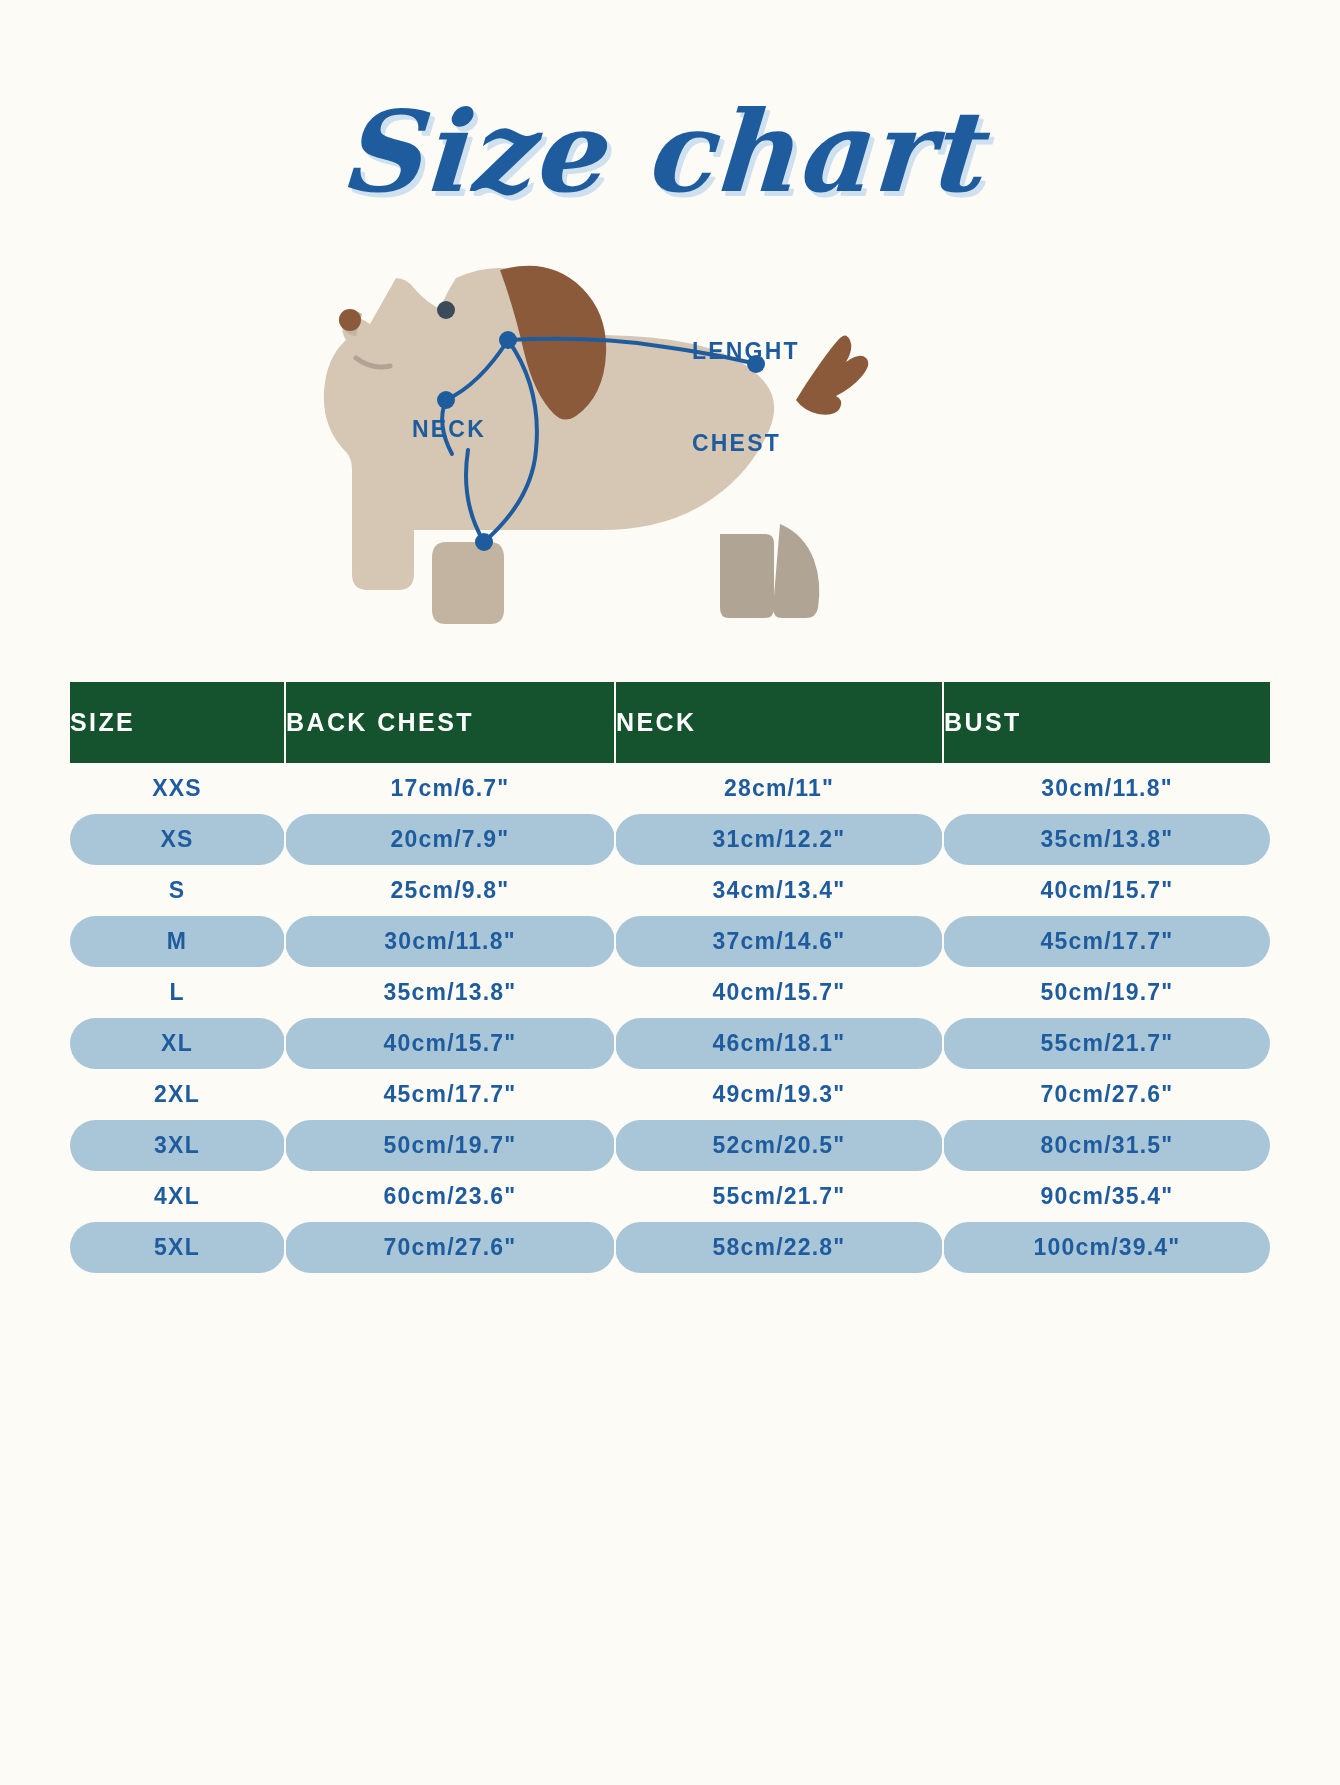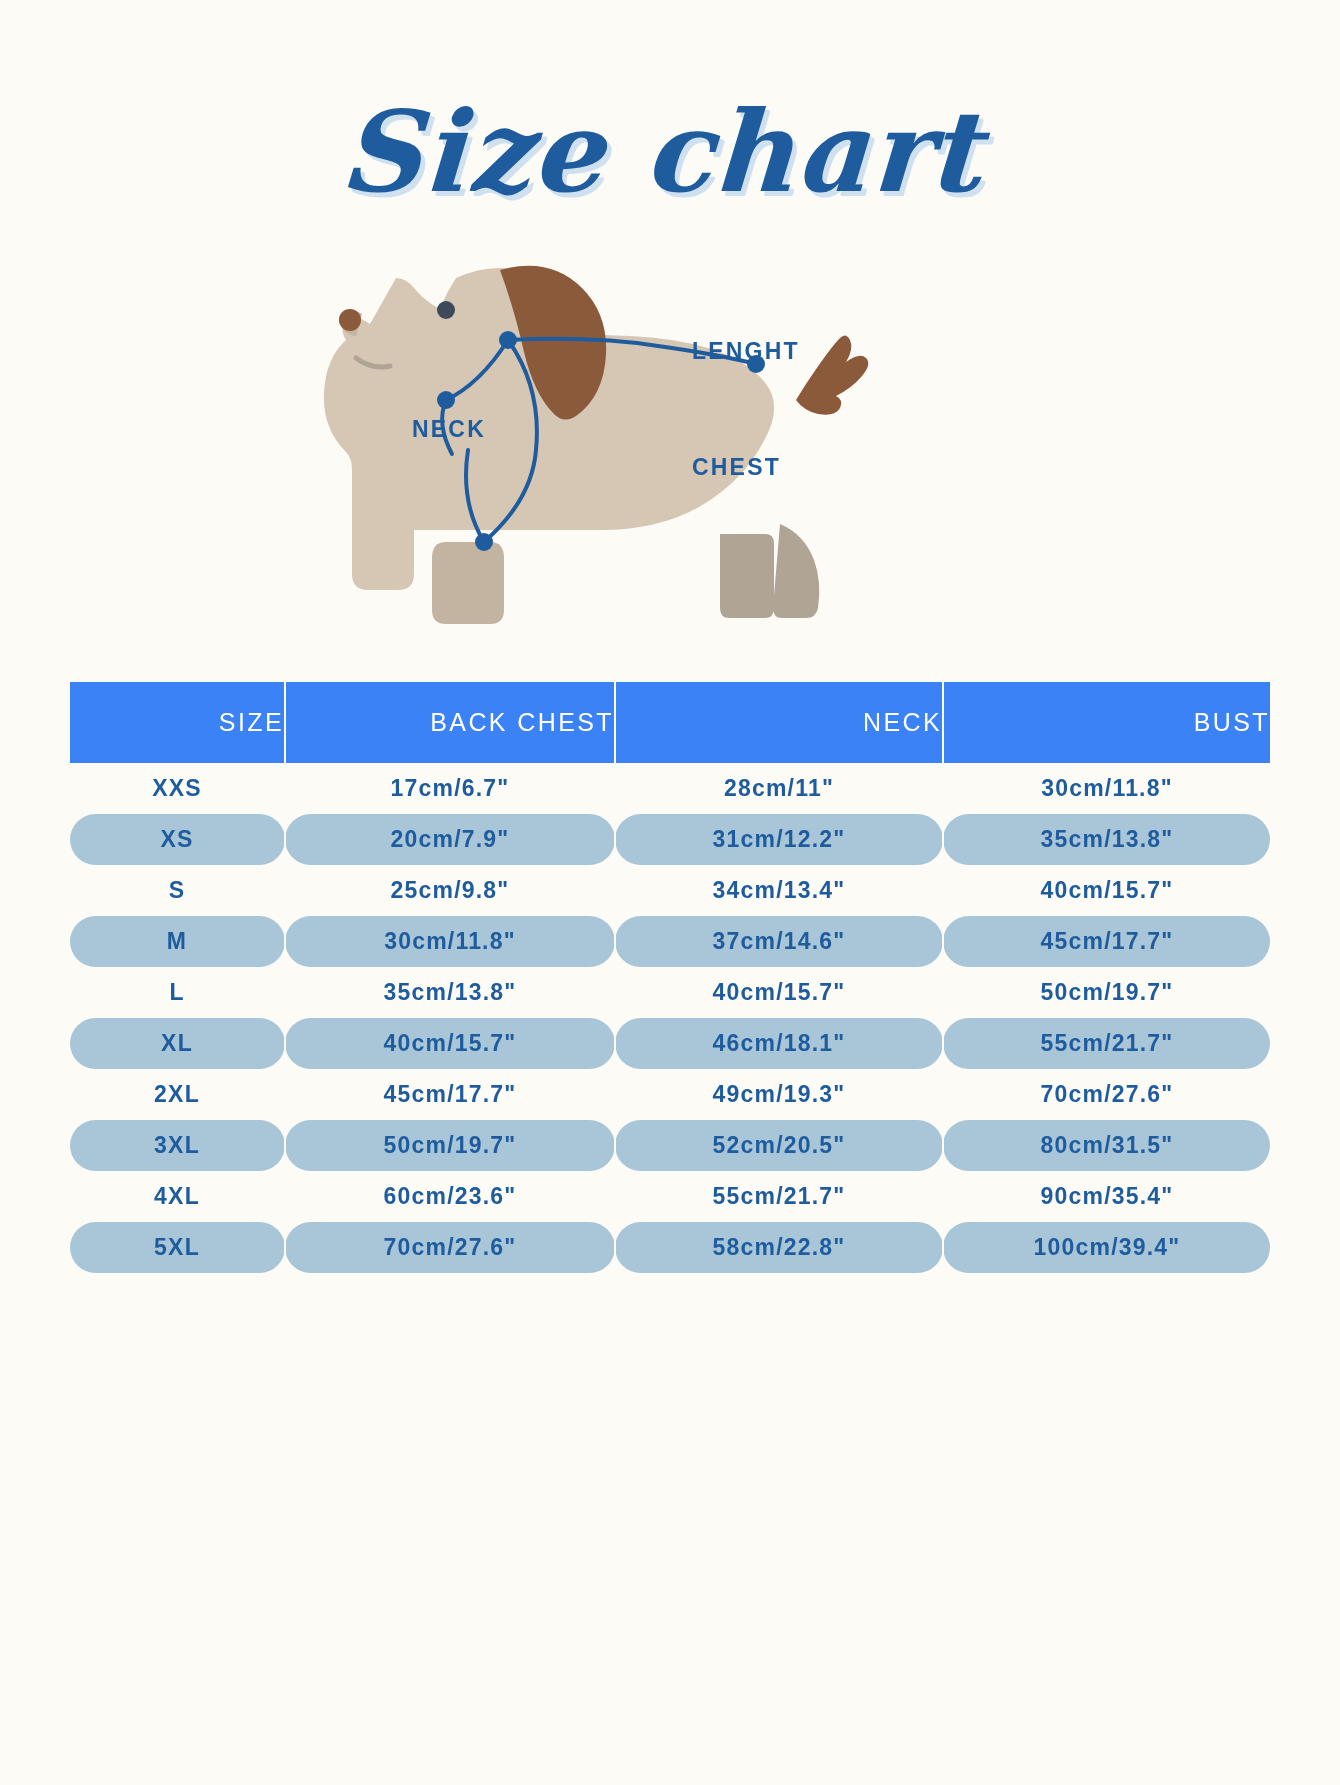--- a/index.html
+++ b/index.html
@@ -48,40 +48,40 @@
   .lbl {
     position: absolute;
     font-family: "Liberation Sans", sans-serif;
     font-weight: bold;
     font-size: 23px;
     letter-spacing: 2.2px;
     color: #1f5c9e;
   }
   #lbl-lenght { left: 692px; top: 104px; }
   #lbl-neck   { left: 412px; top: 182px; }
-  #lbl-chest  { left: 692px; top: 220px; }
+  #lbl-chest  { left: 692px; top: 196px; }
 
   
   .table-wrap {
     margin: 18px auto 0 auto;
     width: 1200px;
   }
   table {
     width: 100%;
     border-collapse: collapse;
     table-layout: fixed;
   }
   thead th {
-    background: #3b82f6;
+    background: #14532d;
     color: #ffffff;
     font-size: 25px;
-    font-weight: normal;
+    font-weight: bold;
     letter-spacing: 2.4px;
     padding: 26px 0;
-    text-align: right;
+    text-align: left;
     border-right: 2px solid #fdfbf6;
   }
   thead th:last-child { border-right: none; }
   col.c-size { width: 215px; }
   col.c-back { width: 330px; }
   col.c-neck { width: 328px; }
   col.c-bust { width: 327px; }
 
   tbody td {
     text-align: center;

